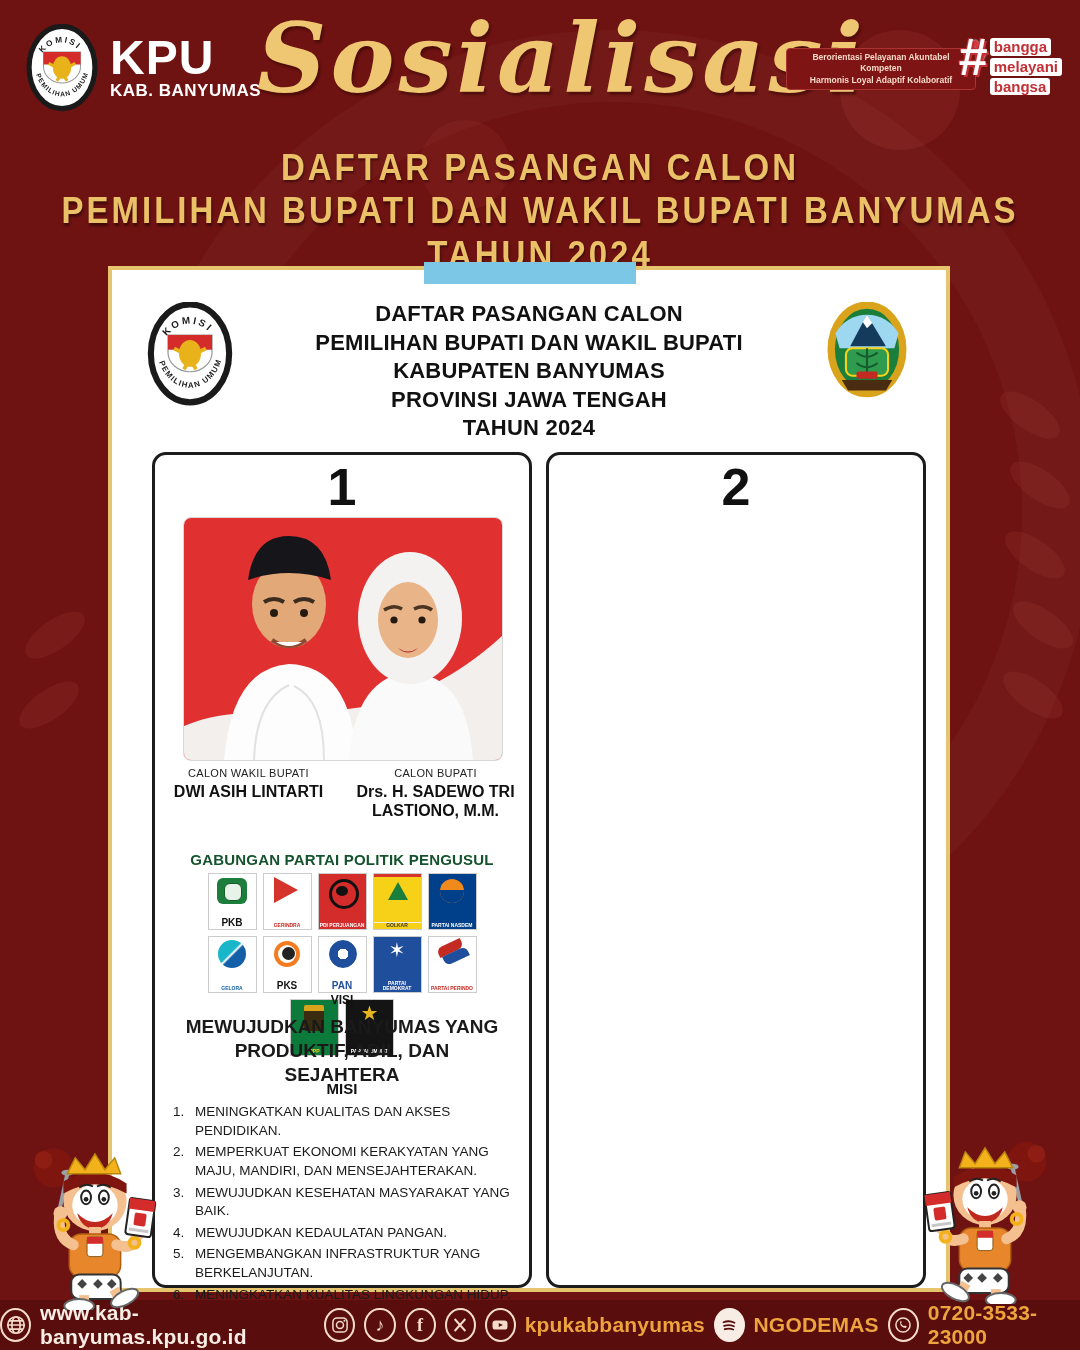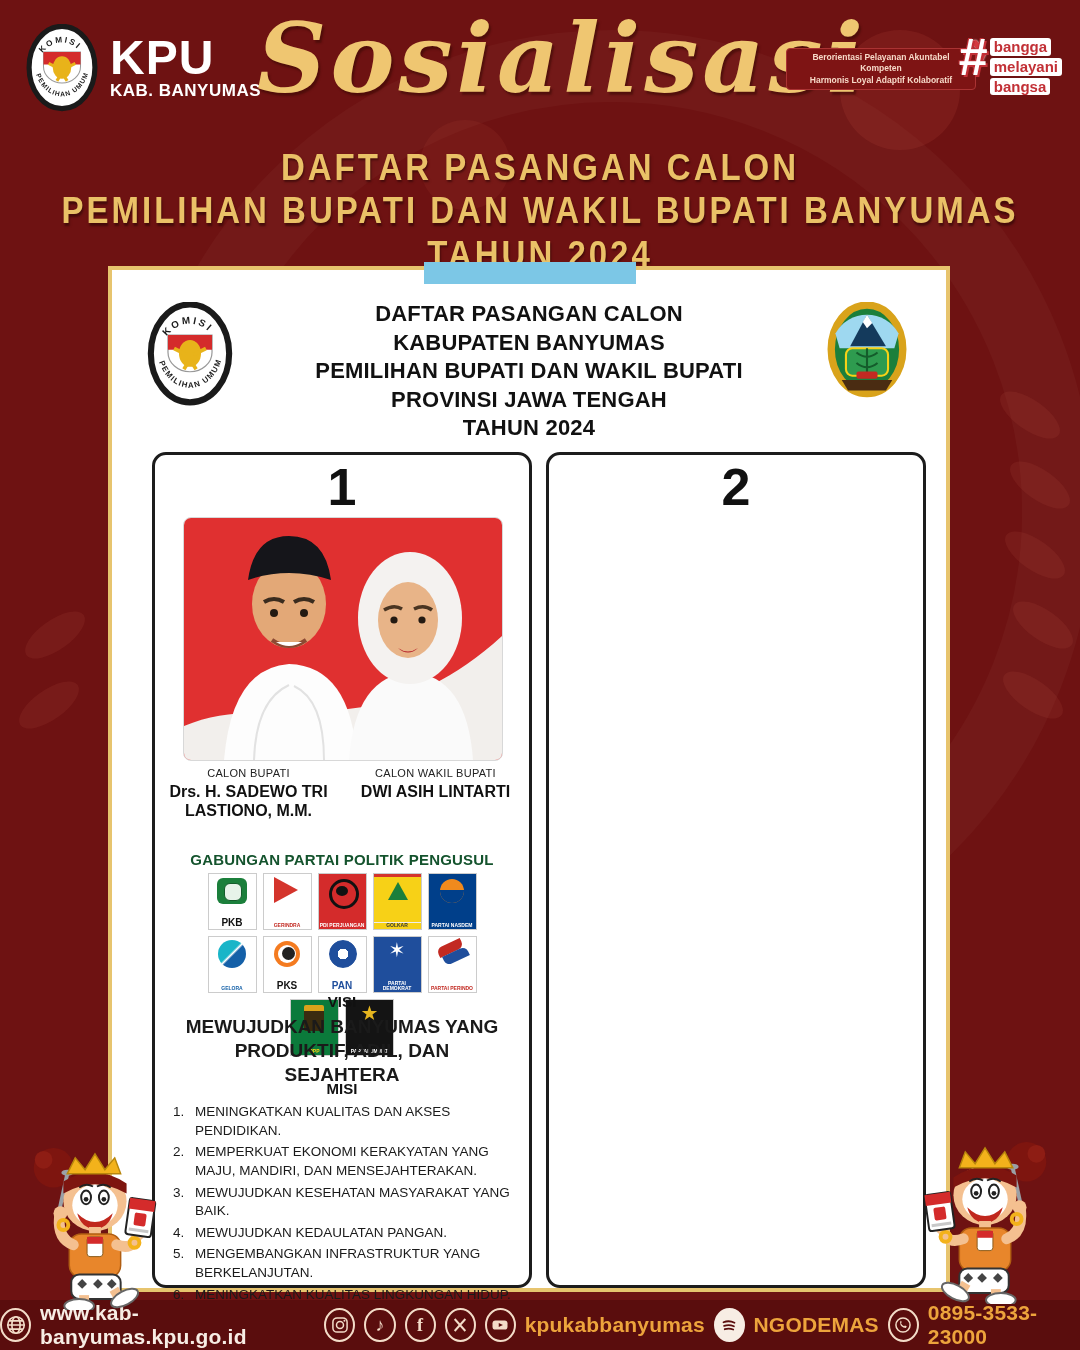--- a/index.html
+++ b/index.html
@@ -89,21 +89,21 @@
   .p-pan .pl{color:#1F4E9C;}
   .p-dem .pg{background:#1F4E9C;} .p-dem .pg .star{position:absolute;left:0;top:1px;width:100%;text-align:center;color:#fff;font-size:20px;}
   .p-dem .pl{background:#1F4E9C;color:#fff;}
   .p-per .pg .dot{left:8px;top:6px;width:26px;height:10px;background:#C22A22;border-radius:6px 0 6px 0;transform:rotate(-25deg);}
   .p-per .pg .dot.in{left:14px;top:14px;width:26px;height:10px;background:#1F4E9C;border-radius:0 6px 0 6px;}
   .p-per .pl{color:#C22A22;}
   .p-ppp .pg{background:#0B7A3B;} .p-ppp .pg .dot{left:13px;top:5px;width:20px;height:20px;background:#3a2c10;border-radius:2px;border-top:6px solid #D9A31B;}
   .p-ppp .pl{background:#0B7A3B;color:#F7D117;}
   .p-umm .pg{background:#141414;} .p-umm .pg .star{position:absolute;left:0;top:1px;width:100%;text-align:center;color:#E5B51F;font-size:20px;}
   .p-umm .pl{background:#141414;color:#fff;}
-  .visi-label{position:absolute;left:0;top:538px;width:100%;text-align:center;font-weight:bold;font-size:15px;color:#111;}
+  .visi-label{position:absolute;left:0;top:538px;width:100%;text-align:center;font-weight:bold;font-size:12px;color:#111;}
   .visi-text{position:absolute;left:20px;top:560px;width:334px;text-align:center;font-weight:bold;
      font-size:19px;line-height:1.25;color:#1a1a1a;}
   .misi-label{position:absolute;left:0;top:625px;width:100%;text-align:center;font-weight:bold;font-size:15px;color:#111;}
   .misi{position:absolute;left:18px;top:648px;width:342px;margin:0;padding:0;list-style:none;
      font-size:13.5px;line-height:1.38;color:#1a1a1a;counter-reset:m;}
   .misi li{position:relative;padding-left:22px;margin-bottom:3px;counter-increment:m;}
   .misi li::before{content:counter(m) ".";position:absolute;left:0;top:0;}
   
   .mascot{position:absolute;width:158px;height:168px;z-index:8;}
   .mascot.left{left:14px;top:1142px;}
@@ -195,22 +195,22 @@
         <path d="M17,27 h36 v14 a18,16 0 0 1 -36,0 z" fill="#fff" stroke="#999" stroke-width="1"></path>
         <path d="M17,27 h36 v12 h-36 z" fill="#D42B2B"></path>
         <ellipse cx="35" cy="42" rx="9" ry="11" fill="#E8B31A"></ellipse>
         <path d="M22,38 l10,5 M48,38 l-10,5 M30,55 l5,-8 5,8" stroke="#E8B31A" stroke-width="3" fill="none"></path>
       </svg>
     </div>
 
     <div class="ballot-head">
       <div class="lines">
         <div>DAFTAR PASANGAN CALON</div>
+        <div>PEMILIHAN BUPATI DAN WAKIL BUPATI</div>
         <div>KABUPATEN BANYUMAS</div>
-        <div>PEMILIHAN BUPATI DAN WAKIL BUPATI</div>
         <div>PROVINSI JAWA TENGAH</div>
         <div>TAHUN 2024</div>
       </div>
     </div>
 
     <div class="bh-logo right">
       <svg width="86" height="100" viewBox="0 0 80 95">
         <ellipse cx="40" cy="45" rx="34" ry="42" fill="#1B7F3B" stroke="#D9A31B" stroke-width="7"></ellipse>
         <path d="M10,30 a34,34 0 0 1 60,0 l-4,14 h-52 z" fill="#9ED8F0"></path>
         <path d="M24,42 L40,12 L58,42 z" fill="#143A5C"></path>
@@ -245,26 +245,26 @@
           <ellipse cx="224" cy="102" rx="30" ry="38" fill="#E8B488"></ellipse>
           <path d="M200,92 q10,-6 18,-1 M230,91 q10,-5 18,1" stroke="#4a3522" stroke-width="3.5" fill="none"></path>
           <circle cx="210" cy="102" r="3.6" fill="#241a12"></circle>
             <circle cx="238" cy="102" r="3.6" fill="#241a12"></circle>
           <path d="M214,130 q10,7 20,0 q-10,9 -20,0 z" fill="#B5232A"></path>
         </svg>
       </div>
 
       <div class="cand-row">
         <div class="cand">
+          <div class="lab">CALON WAKIL BUPATI</div>
+          <div class="nam">DWI ASIH LINTARTI</div>
+        </div>
+        <div class="cand">
           <div class="lab">CALON BUPATI</div>
           <div class="nam">Drs. H. SADEWO TRI LASTIONO, M.M.</div>
-        </div>
-        <div class="cand">
-          <div class="lab">CALON WAKIL BUPATI</div>
-          <div class="nam">DWI ASIH LINTARTI</div>
         </div>
       </div>
 
       <div class="parties-head">GABUNGAN PARTAI POLITIK PENGUSUL</div>
 
       <div class="parties">
         <div class="party p-pkb">
             <div class="pg">
               <div class="dot"></div>
               <div class="dot in"></div>
@@ -499,16 +499,16 @@
         <path d="M6,9 q6,-2.5 12,0.5 M6.7,13 q5.3,-2 10.6,0.4 M7.4,16.6 q4.6,-1.6 9.2,0.3"></path>
       </svg>
     </div>
     <div class="goldtx">NGODEMAS</div>
     <div class="cicon">
       <svg width="20" height="20" viewBox="0 0 24 24" fill="none" stroke="#F3DCC8" stroke-width="1.8">
         <circle cx="12" cy="12" r="8.5"></circle>
         <path d="M8.5,8.5 q0,7 7,7 l1,-2 -2.2,-1 -1,1 q-2.8,-1 -3.8,-3.8 l1,-1 -1,-2.2 z" fill="#F3DCC8" stroke="none"></path>
       </svg>
     </div>
-    <div class="goldtx">0895-3533-23000</div>
+    <div class="goldtx">0720-3533-23000</div>
   </div>
 
 </div>
 
 </body></html>

